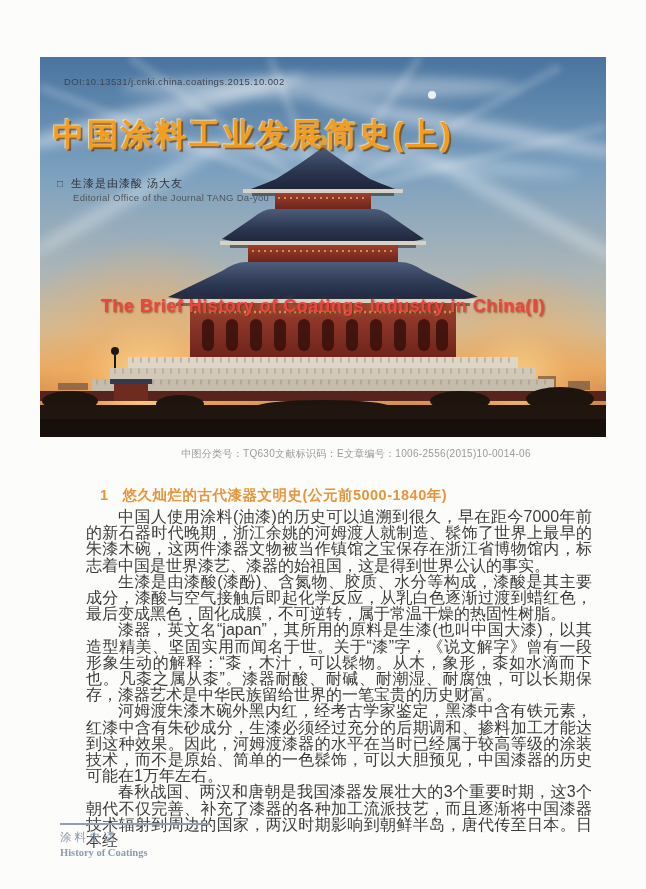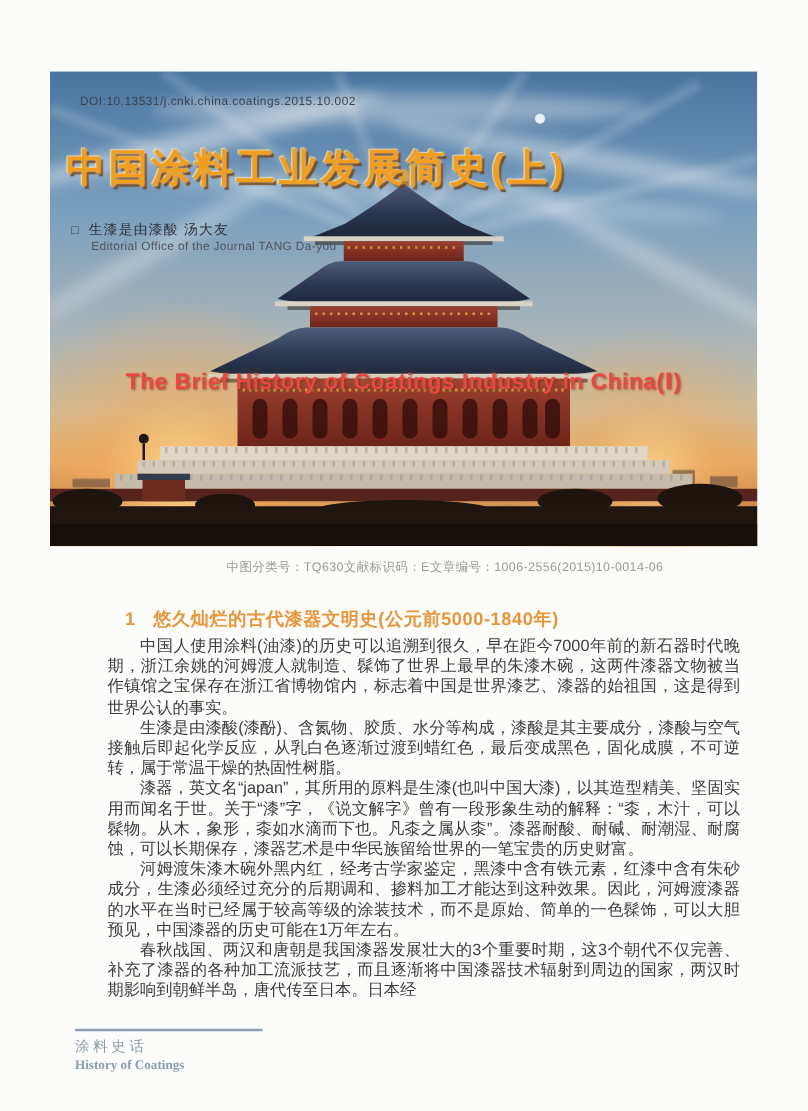--- a/index.html
+++ b/index.html
@@ -53,21 +53,21 @@
   }
   
   .section-heading{
     position:absolute;left:100px;top:486px;
     font-size:14.5px;font-weight:bold;color:#e8953a;letter-spacing:.5px;
   }
   .section-heading .num{margin-right:14px;}
   
   .body-text{
     position:absolute;left:86px;top:509px;width:506px;
-    font-size:13px;line-height:16.2px;color:#3b3b3b;
+    font-size:16px;line-height:16.2px;color:#3b3b3b;
     text-align:justify;
   }
   .body-text p{margin:0;text-indent:2em;}
   
   .footer{position:absolute;left:60px;top:820px;}
   .page-number{font-size:13px;font-weight:bold;color:#5f7186;font-family:"Liberation Serif","DejaVu Serif",serif;}
   .footer-rule{width:150px;height:2px;background:#8fa0b2;margin:3px 0 5px 0;}
   .column-cn{font-size:11.5px;color:#8b9cae;letter-spacing:3px;}
   .column-en{font-size:10.5px;color:#8b9cae;font-family:"Liberation Serif","DejaVu Serif",serif;margin-top:2px;font-weight:bold;}
 </style>

